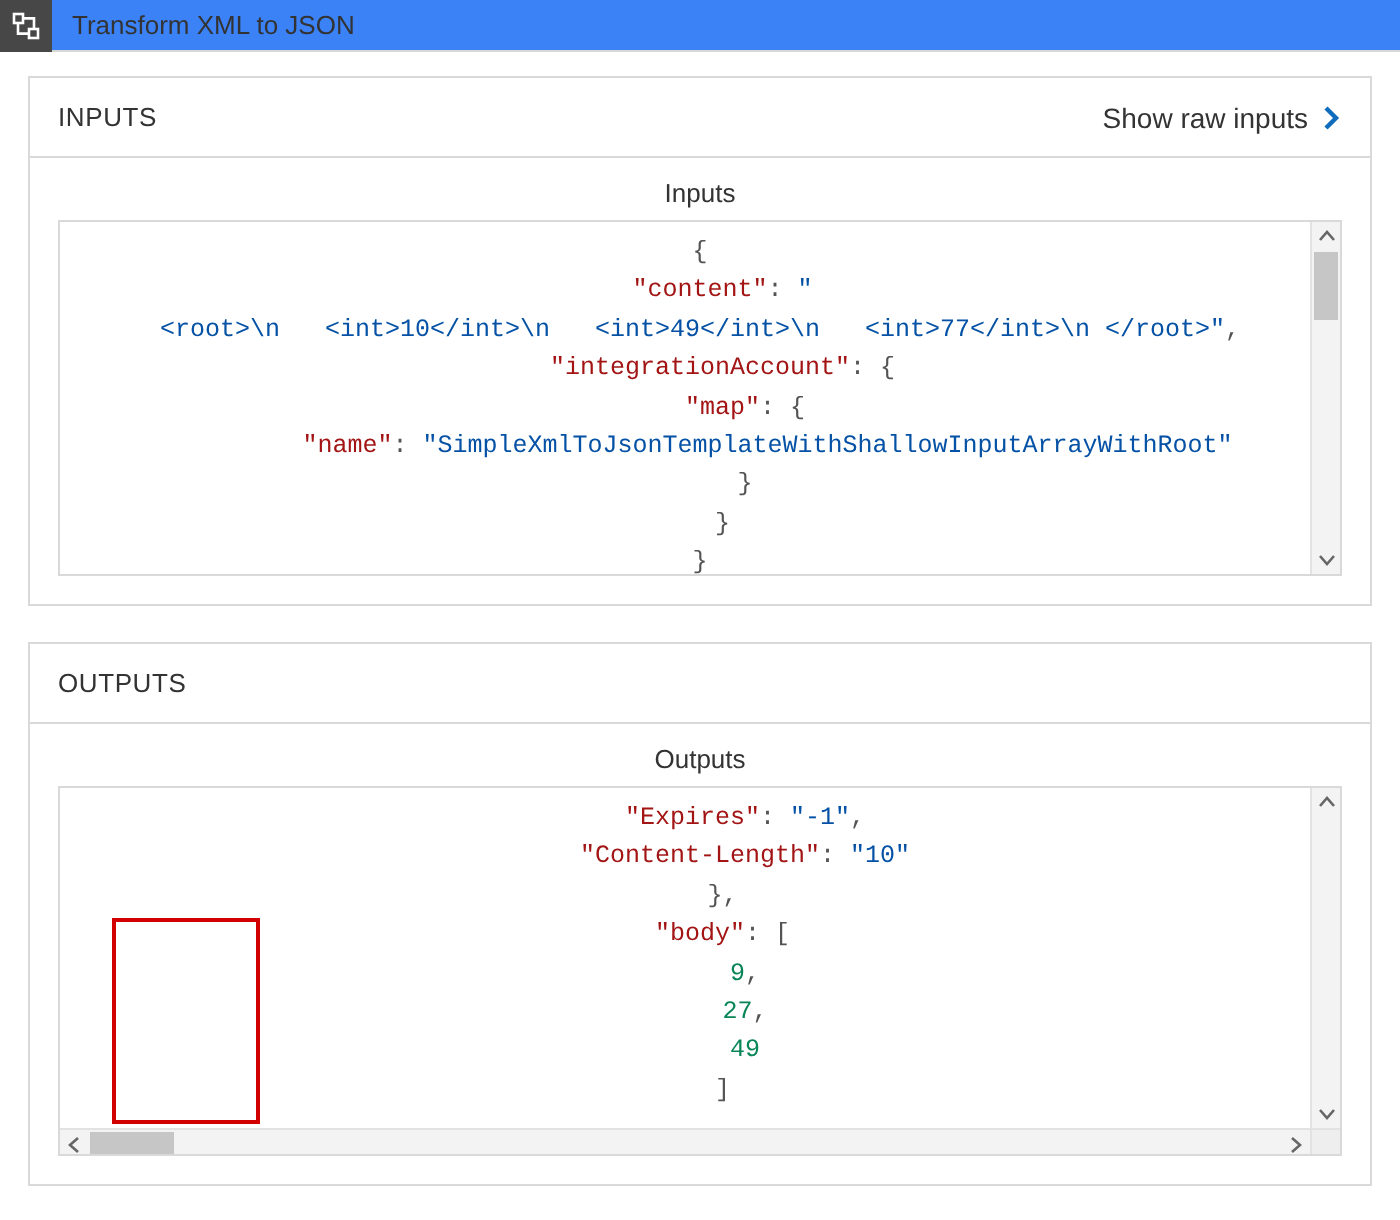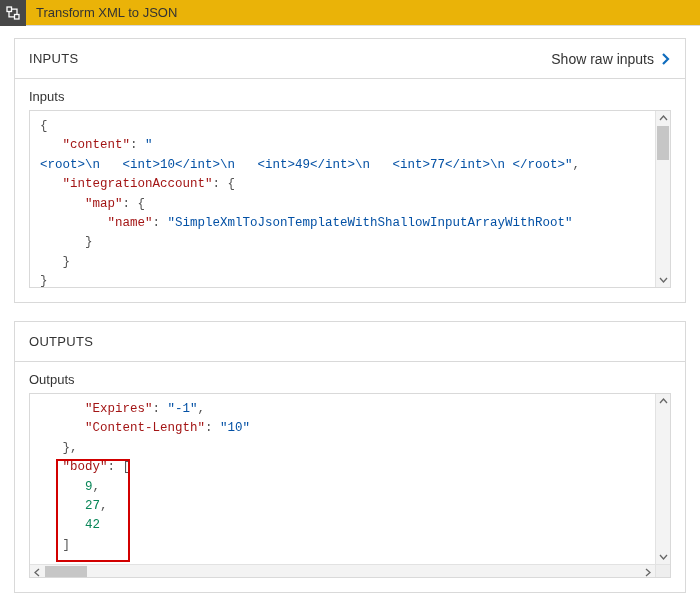--- a/index.html
+++ b/index.html
@@ -6,41 +6,42 @@
   body {
     font-family: "Segoe UI", Arial, sans-serif;
     font-size: 13px;
     background: #ffffff;
     width: 700px;
     height: 610px;
     overflow: hidden;
     color: #333;
   }
   .titlebar {
-    background: #eab308;
+    background: #3b82f6;
     border-bottom: 1px solid #d8d8d8;
     height: 26px;
     display: flex;
     align-items: center;
   }
   .titlebar-icon {
     width: 26px;
     height: 26px;
     background: #474747;
     display: flex;
     align-items: center;
     justify-content: center;
   }
   .titlebar-title {
     padding-left: 10px;
     font-size: 13px;
     color: #333;
   }
   .content-area {
     padding: 12px 14px 0 14px;
+    text-align: center;
   }
   .panel {
     border: 1px solid #d9d9d9;
     margin-bottom: 18px;
     background: #fff;
   }
   .panel-header {
     height: 40px;
     display: flex;
     align-items: center;
@@ -220,21 +221,21 @@
     <div class="panel-body">
       <div class="body-label">Outputs</div>
       <div class="code-box outputs-code-wrap">
         <div class="outputs-code" style="position:relative;">
           <div class="code-content">      <span class="tk-key">"Expires"</span><span class="tk-punc">: </span><span class="tk-str">"-1"</span><span class="tk-punc">,</span>
       <span class="tk-key">"Content-Length"</span><span class="tk-punc">: </span><span class="tk-str">"10"</span>
    <span class="tk-punc">},</span>
    <span class="tk-key">"body"</span><span class="tk-punc">: [</span>
       <span class="tk-num">9</span><span class="tk-punc">,</span>
       <span class="tk-num">27</span><span class="tk-punc">,</span>
-      <span class="tk-num">42</span>
+      <span class="tk-num">49</span>
    <span class="tk-punc">]</span></div>
           <div class="highlight-box" style="left:26px;top:65px;width:74px;height:103px"></div>
           <div class="vscroll">
             <div class="arrow">
                 <svg width="9" height="9" viewBox="0 0 9 9">
                   <path d="M1 6 L4.5 2 L8 6" stroke="#666" stroke-width="1.3" fill="none"></path>
                 </svg>
               </div>
             <div class="thumb-track"></div>
             <div class="arrow" style="position:absolute;bottom:0;left:0;right:0">

